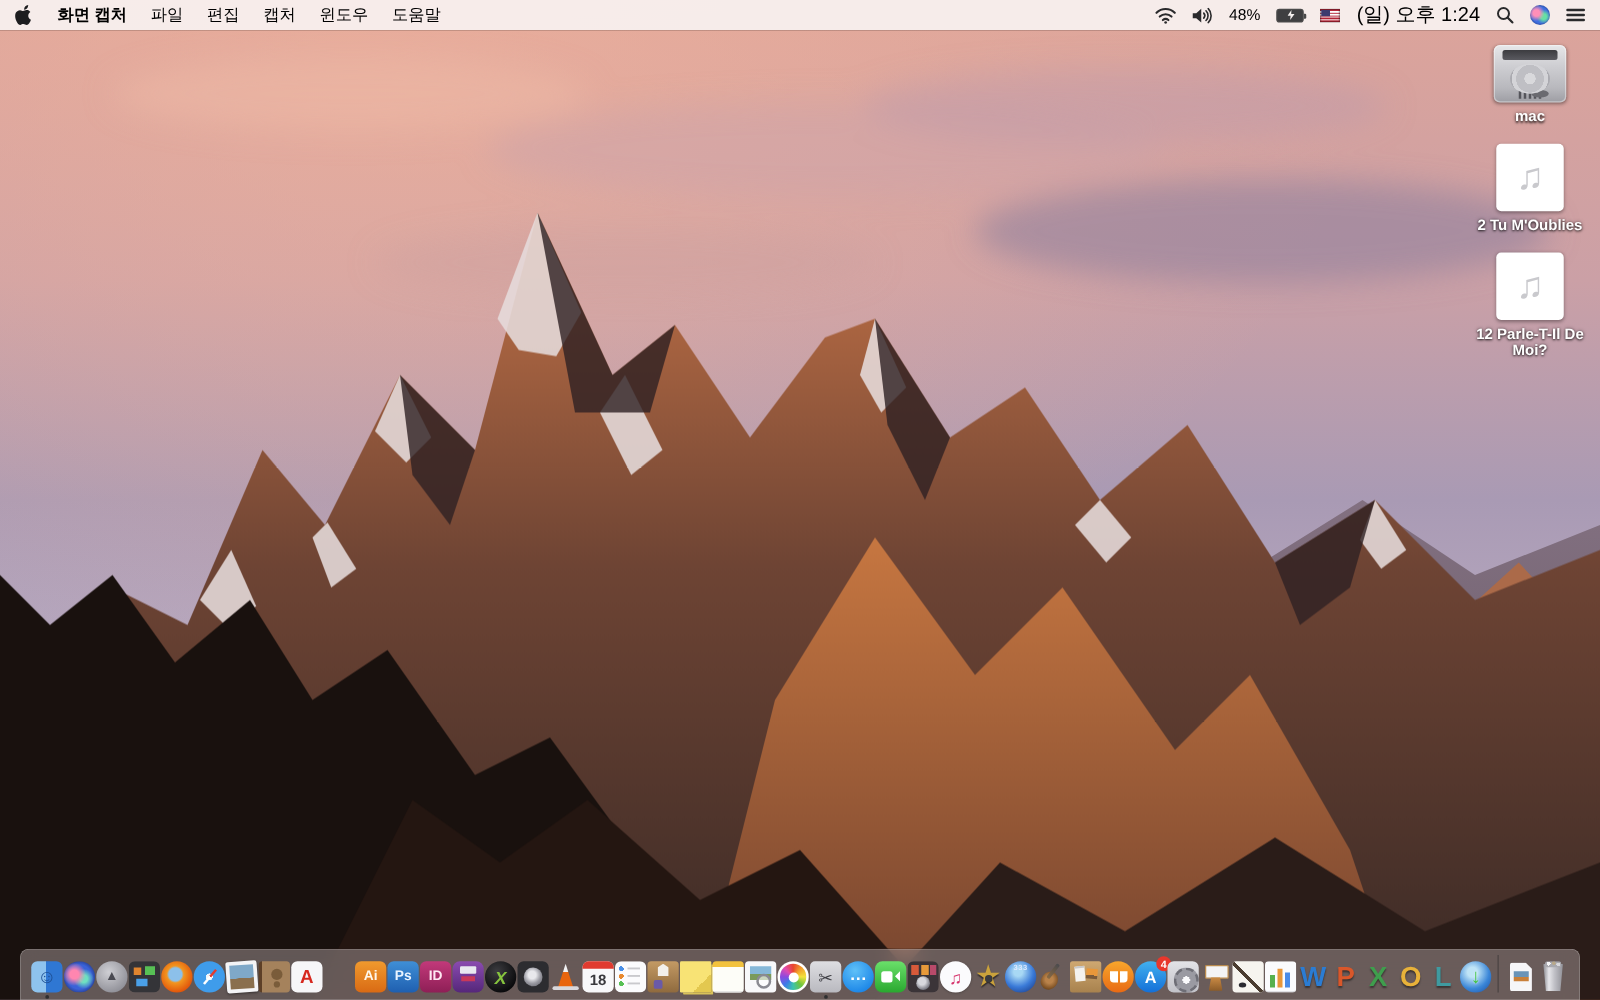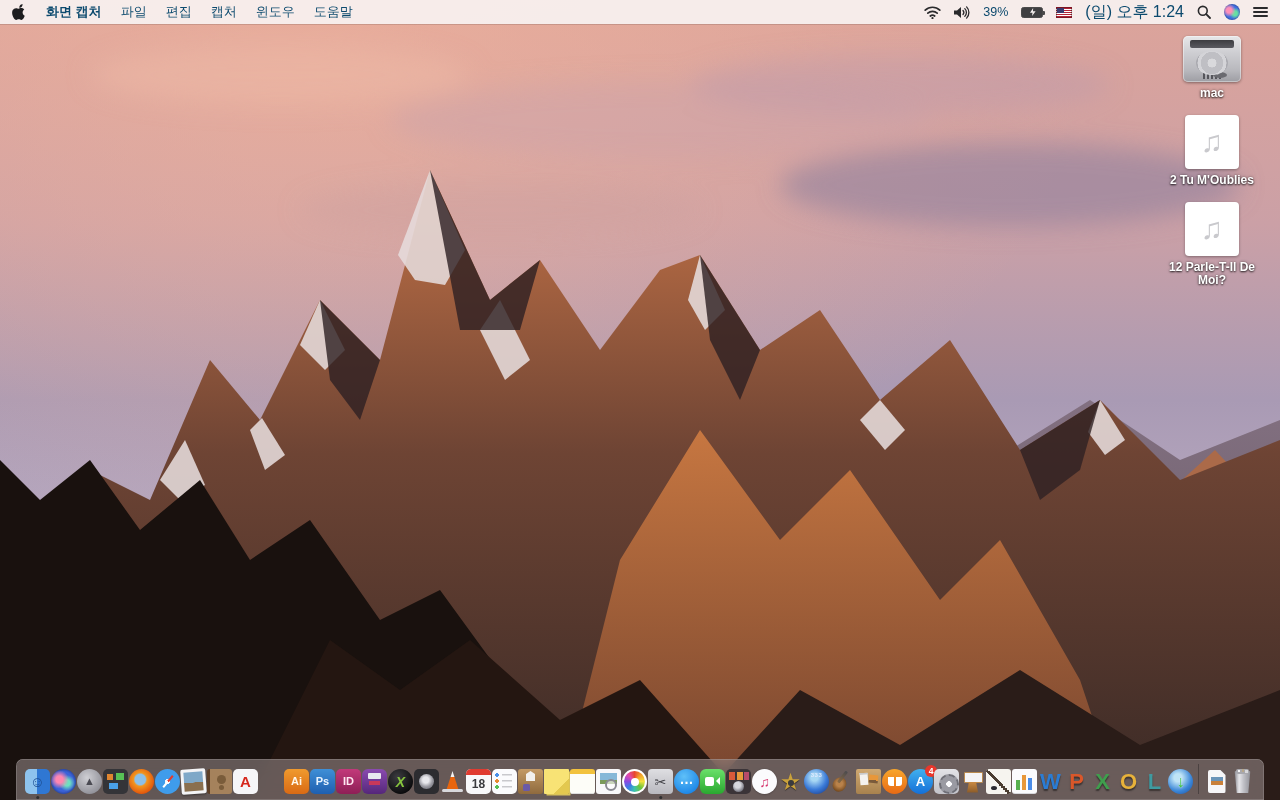--- a/index.html
+++ b/index.html
@@ -5,21 +5,21 @@
   * { margin:0; padding:0; box-sizing:border-box; }
   html,body { width:1280px; height:800px; overflow:hidden; }
   body { position:relative; font-family:"Liberation Sans","DejaVu Sans",sans-serif; background:#a99ab0; }
 
   
   .wallpaper { position:absolute; inset:0; z-index:0; }
 
   
   .menubar { position:absolute; top:0; left:0; right:0; height:24px; z-index:50;
     background:rgba(247,241,240,0.93); display:flex; align-items:center;
-    padding:8px 12px; font-size:13px; color:#0c4a6e; box-shadow:0 0.5px 0 rgba(0,0,0,.25); }
+    padding:8px 12px; font-size:13px; color:#000000; box-shadow:0 0.5px 0 rgba(0,0,0,.25); }
   .mb-left { display:flex; align-items:center; gap:19px; }
   .mb-apple { width:15px; height:16px; display:flex; align-items:center; }
   .mb-app { font-weight:bold; }
   .mb-item { cursor:default; }
   .mb-right { margin-left:auto; display:flex; align-items:center; gap:13px; }
   .mb-right svg { display:block; }
   .pct { font-size:12.5px; }
   .battery { position:relative; width:22px; height:11px; border:1px solid #4a4a4a; border-radius:2.5px; background:#3f3f41; }
   .battery::after { content:""; position:absolute; right:-3px; top:3px; width:2px; height:4px; background:#4a4a4a; border-radius:0 1px 1px 0; }
   .bolt { position:absolute; left:7px; top:0.5px; width:7px; height:8px;
@@ -29,21 +29,21 @@
   .usflag::before { content:""; position:absolute; left:0; top:0; width:7px; height:5.5px; background:#3c3b6e; }
   .clock { font-size:16px; white-space:nowrap; }
   .siri-orb { width:16px; height:16px; border-radius:50%;
     background: radial-gradient(circle at 32% 40%, #ff8fb8 0 18%, rgba(255,143,184,0) 45%),
                radial-gradient(circle at 68% 58%, #67e0a3 0 16%, rgba(103,224,163,0) 40%),
                radial-gradient(circle at 50% 50%, #3f6fe0 0 55%, #141b47 100%); }
   .nc-lines { display:flex; flex-direction:column; gap:2.5px; }
   .nc-lines i { display:block; width:15px; height:1.8px; background:#2a2a2c; border-radius:1px; }
 
   
-  .desk-col { position:absolute; top:36px; right:18px; width:100px; z-index:10;
+  .desk-col { position:absolute; top:36px; right:6px; width:100px; z-index:10;
     display:flex; flex-direction:column; align-items:flex-start; }
   .desk-item { width:100px; display:flex; flex-direction:column; align-items:center; margin-bottom:14px; cursor:default; }
   .desk-label { margin-top:5px; font-size:12px; font-weight:bold; color:#ffffff; text-align:center; line-height:1.15;
     text-shadow:0 1px 2px rgba(0,0,0,.75), 0 0 3px rgba(0,0,0,.5); }
   .drive-icon { width:58px; height:46px; border-radius:5px; position:relative;
     background:linear-gradient(180deg,#e7e7e9 0%,#cfcfd3 35%,#b8b8bd 75%,#9d9da3 100%);
     box-shadow:inset 0 0 0 1px rgba(255,255,255,.4), 0 1px 3px rgba(0,0,0,.4); }
   .drive-icon::before { content:""; position:absolute; left:7px; top:4px; right:7px; height:8px;
     background:linear-gradient(180deg,#3c3c40,#5a5a60); border-radius:2px; }
   .drive-icon::after { content:""; position:absolute; left:13px; top:15px; width:32px; height:24px; border-radius:50%;
@@ -340,21 +340,21 @@
     <span>
       <svg width="16" height="13" viewBox="0 0 16 13">
         <polygon points="0,4.5 3,4.5 7,1 7,12 3,8.5 0,8.5" fill="#2a2a2c"></polygon>
         <g fill="none" stroke="#2a2a2c" stroke-width="1.3" stroke-linecap="round">
           <path d="M9 4.5 A 3 3 0 0 1 9 8.5"></path>
           <path d="M10.8 2.6 A 5.5 5.5 0 0 1 10.8 10.4"></path>
           <path d="M12.6 0.9 A 8 8 0 0 1 12.6 12.1"></path>
         </g>
       </svg>
     </span>
-    <span class="pct">39%</span>
+    <span class="pct">48%</span>
     <span class="battery">
         <span class="bolt"></span>
       </span>
     <span class="usflag"></span>
     <span class="clock">(일) 오후 1:24</span>
     <span>
       <svg width="14" height="14" viewBox="0 0 14 14">
         <circle cx="5.8" cy="5.8" r="4.4" fill="none" stroke="#2a2a2c" stroke-width="1.6"></circle>
         <line x1="9.2" y1="9.2" x2="13" y2="13" stroke="#2a2a2c" stroke-width="1.8" stroke-linecap="round"></line>
       </svg>

